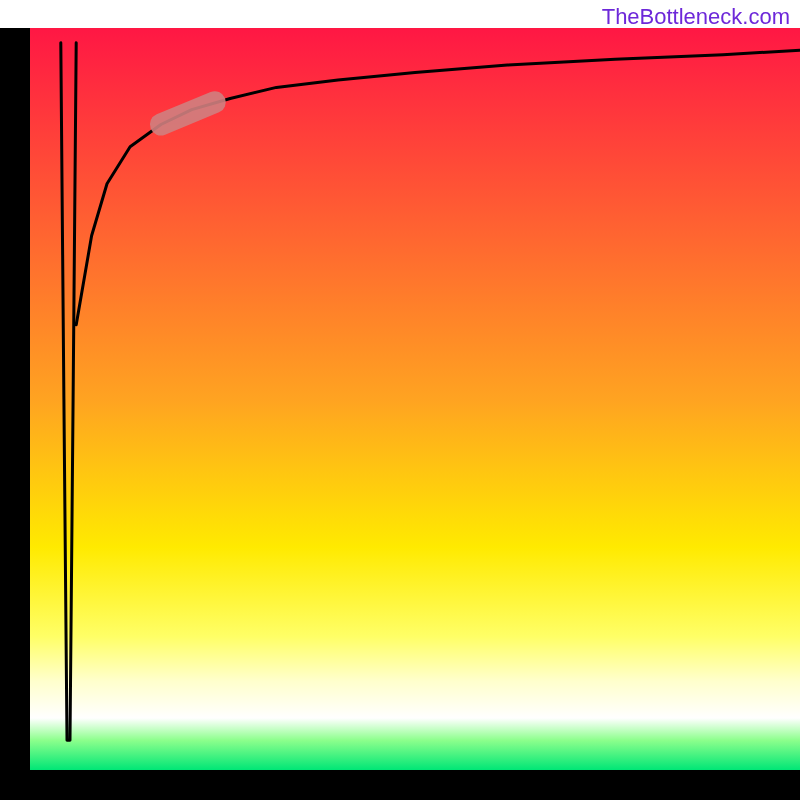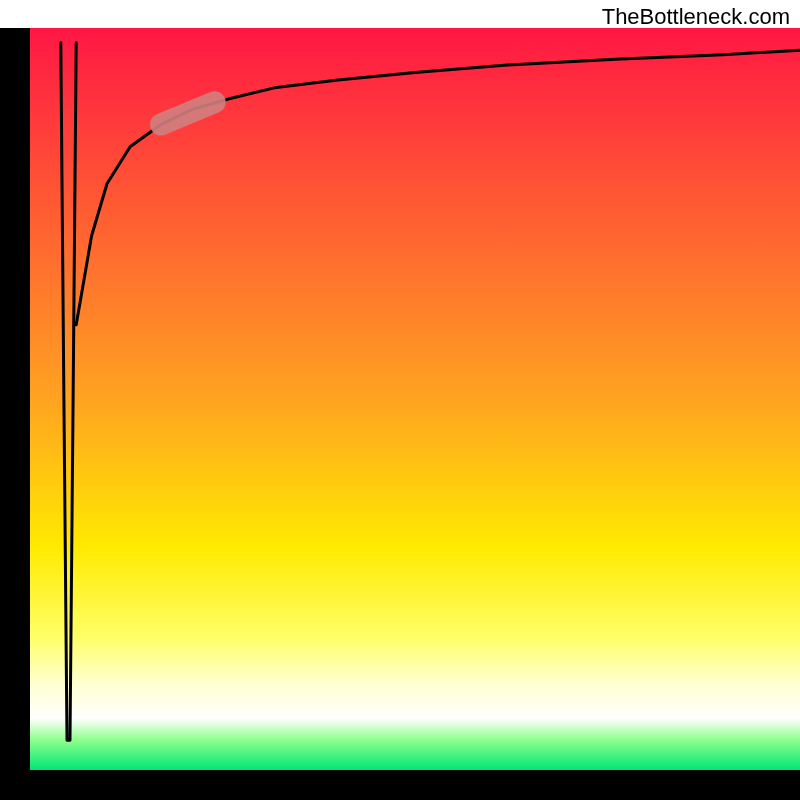--- a/index.html
+++ b/index.html
@@ -14,21 +14,21 @@
   .container {
     position: relative;
     width: 800px;
     height: 800px;
   }
   .attribution {
     position: absolute;
     top: 4px;
     right: 10px;
     font-size: 22px;
-    color: #000000;
+    color: #6d28d9;
     font-weight: 400;
     z-index: 5;
   }
   svg {
     display: block;
   }
 </style>
 </head>
 <body>
 

